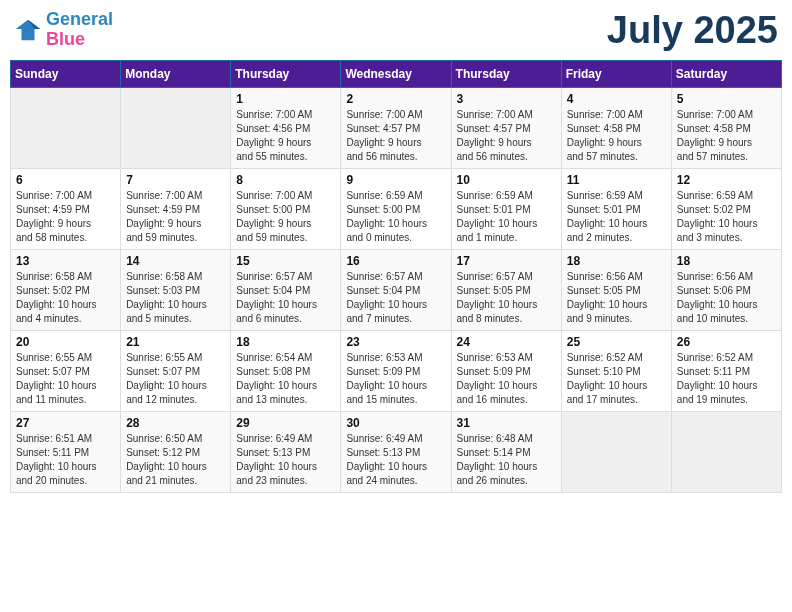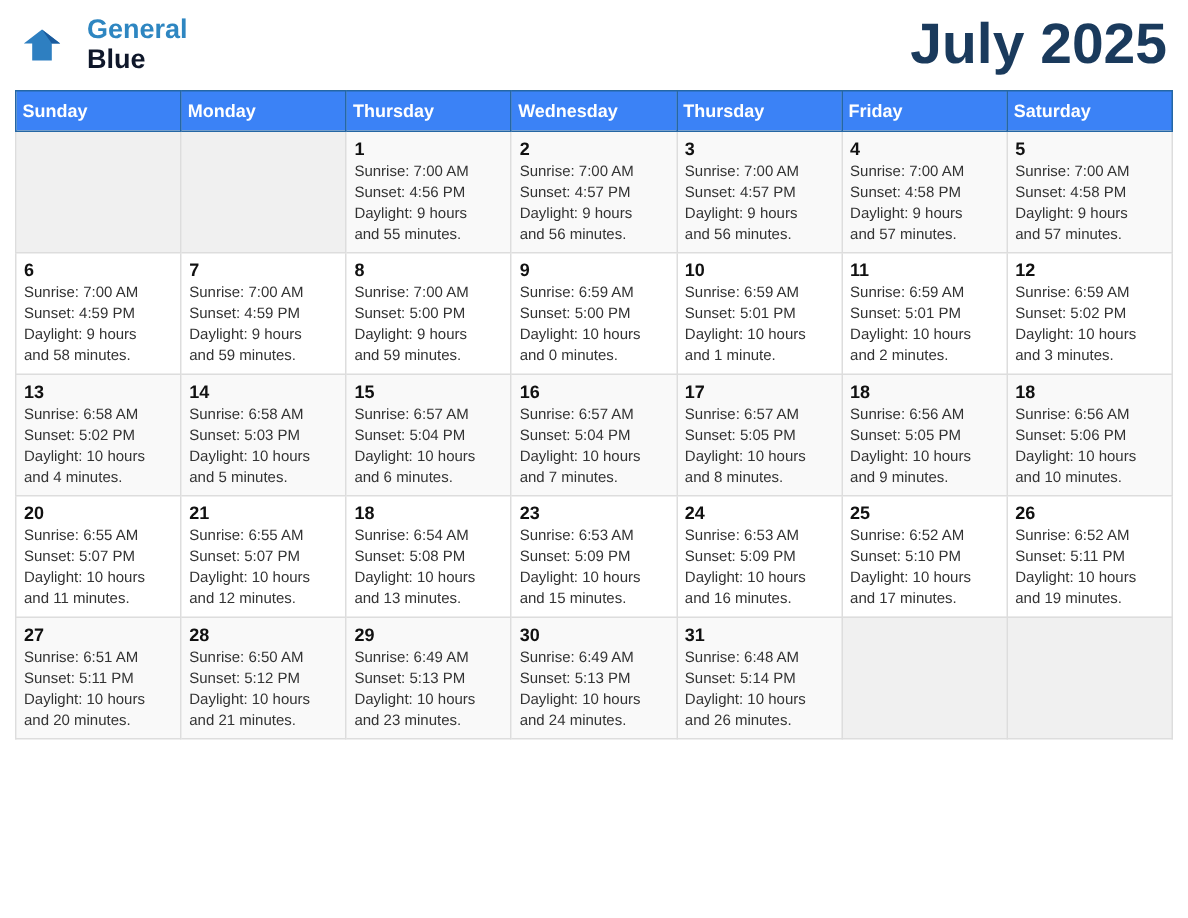--- a/index.html
+++ b/index.html
@@ -13,21 +13,21 @@
     .header {
       display: flex;
       justify-content: space-between;
       align-items: flex-start;
       margin-bottom: 8px;
       padding: 0 4px;
     }
     .logo {
       display: flex;
       align-items: center;
-      gap: 16px;
+      gap: 4px;
     }
     .logo-text {
       font-size: 18px;
       font-weight: bold;
       color: #1a3a5c;
       line-height: 1.1;
     }
     .logo-text span {
       color: #2e86c1;
     }
@@ -48,21 +48,21 @@
       font-size: 14px;
       color: #333;
       margin-top: 2px;
     }
     .calendar {
       width: 100%;
       border-collapse: collapse;
       border: 1px solid #ccc;
     }
     .calendar th {
-      background-color: #3b82f6;
+      background-color: #4c1d95;
       color: #fff;
       font-size: 12px;
       font-weight: bold;
       padding: 6px 4px;
       text-align: left;
       border: 1px solid #2567a4;
     }
     .calendar td {
       vertical-align: top;
       border: 1px solid #ddd;
@@ -99,21 +99,21 @@
 <body>
 
 <div class="header">
   <div class="logo">
     <svg class="logo-bird" viewBox="0 0 30 30">
       <polygon points="15,4 28,14 22,14 22,26 8,26 8,14 2,14" fill="#2e7fc1"></polygon>
       <polygon points="15,4 28,14 22,14" fill="#1a5a9c"></polygon>
     </svg>
     <div class="logo-text">
       <span>General</span><br>
-      <span style="color:#0f172a;">Blue</span>
+      <span style="color:#ec4899;">Blue</span>
     </div>
   </div>
   <div class="title-block">
     <div class="month-title">July 2025</div>
   </div>
 </div>
 
 <table class="calendar">
   <thead>
     <tr>

